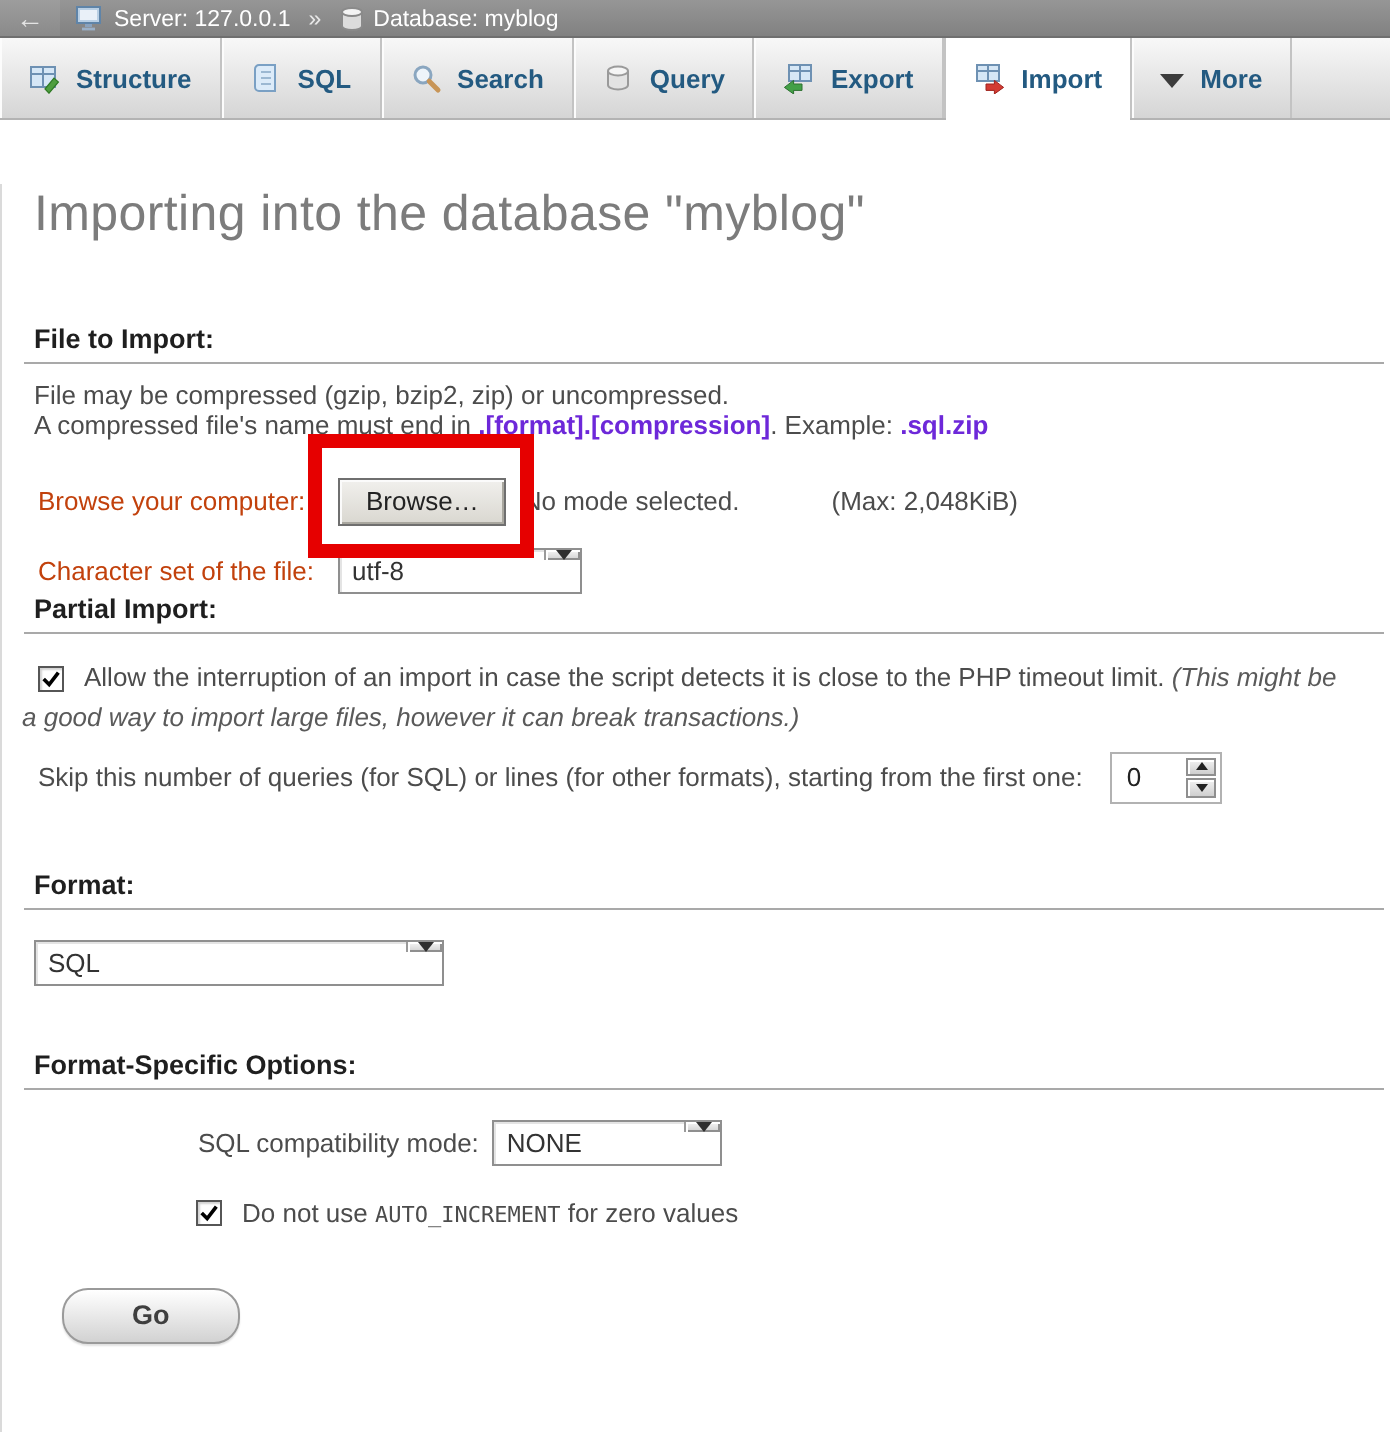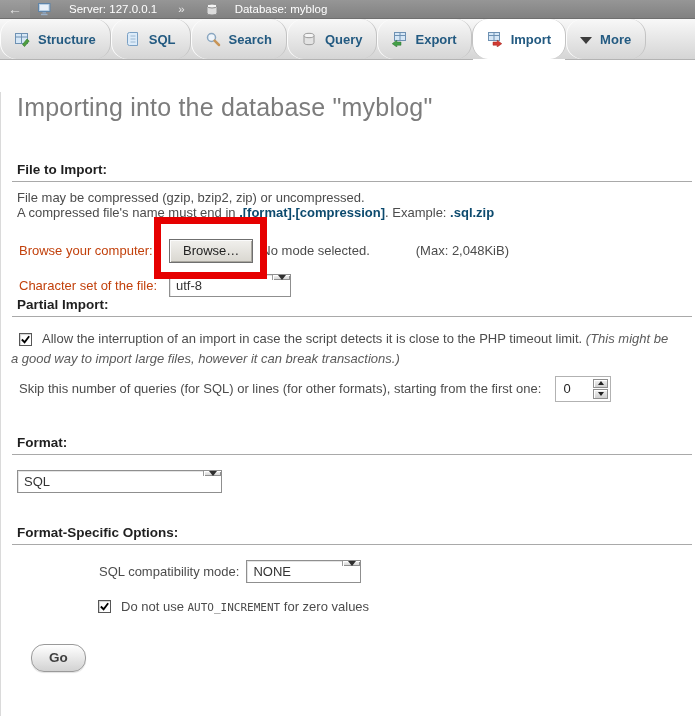--- a/index.html
+++ b/index.html
@@ -27,41 +27,40 @@
     align-items: center;
     color: #fff;
     font-size: 11.5px;
   }
   .back-btn {
     width: 30px; height: 100%;
     display: flex; align-items: center; justify-content: center;
     color: #e3e3e3; font-size: 14px; line-height: 1;
     background: linear-gradient(#9d9d9d, #8a8a8a);
   }
-  .crumb { display: flex; align-items: center; gap: 17px; margin-left: 8px; }
+  .crumb { display: flex; align-items: flex-end; gap: 5px; margin-left: 8px; }
   .crumb a { color:#fff; text-decoration:none; }
   .crumb-sep { margin: 0 4px; color: #e8e8e8; }
   .bc-icon { display:inline-flex; align-items:center; }
 
   
   .tabbar {
     height: 41px;
     background: linear-gradient(#f8f8f8, #d5d5d5);
     border-bottom: 1px solid #b3b3b3;
     display: flex;
     position: relative;
   }
   .tab {
     display: flex; align-items: center; gap: 8px;
     padding: 0 14px;
     border-right: 1px solid #c3c3c3;
     box-shadow: inset 1px 0 0 #fcfcfc;
     cursor: pointer;
     position: relative;
-    border-radius: 16px;
   }
   .tab-label { font-weight: bold; font-size: 13px; color: #235a81; }
   .tab.active {
     background: #fff;
     box-shadow: none;
     border-left: 1px solid #c3c3c3;
   }
   .tab.active::after {
     content: ""; position: absolute; left: 0; right: 0; bottom: -1px;
     height: 1px; background: #fff;
@@ -92,21 +91,21 @@
     border-bottom: 1px solid #a9a9a9;
     margin: 0 3px 0 11px;
     padding: 0 0 4px 5px;
   }
   .h-file    { margin-top: 40px; }
   .h-partial { }
   .h-format  { margin-top: 33px; }
   .h-fso     { margin-top: 32px; }
 
   .intro { margin: 8px 16px 16px; line-height: 15px; color: #4c4c4c; }
-  .intro b { color: #0c4a6e; }
+  .intro b { color: #6d28d9; }
 
   .row { display: flex; align-items: center; padding-left: 18px; }
   .row-browse { margin-top: 18px; height: 25px; }
   .row-charset { margin-top: 10px; height: 24px; }
   .field-label { width: 150px; color: #c2410c; }
 
   .win-btn {
     font-size: 13px; color: #222;
     padding: 3px 13px 4px;
     background: linear-gradient(#f1f0ed, #d9d7d0);
@@ -187,21 +186,21 @@
 
   .row-format { margin-top: 14px; padding-left: 16px; height: 24px; }
   .row-compat { margin-top: 14px; padding-left: 98px; height: 25px; align-items: center; display: flex; }
   .compat-label { margin-right: 7px; color: #4c4c4c; }
   .row-autoinc { margin-top: 15px; padding-left: 97px; display: flex; align-items: center; color: #4c4c4c; }
   .mono { font-family: "DejaVu Sans Mono", "Liberation Mono", monospace; font-size: 11px; letter-spacing: 0; }
 
   .go-btn {
     margin: 30px 0 0 30px;
     display: inline-block;
-    padding: 5px 17px 6px;
+    padding: 5px 34px 6px;
     border: 1px solid #9a9a9a;
     border-radius: 13px;
     background: linear-gradient(#fff, #d2d2d2);
     font-weight: bold;
     font-size: 13.5px;
     color: #3f3f3f;
     box-shadow: 0 1px 1px rgba(0,0,0,.12);
     cursor: pointer;
   }
 

